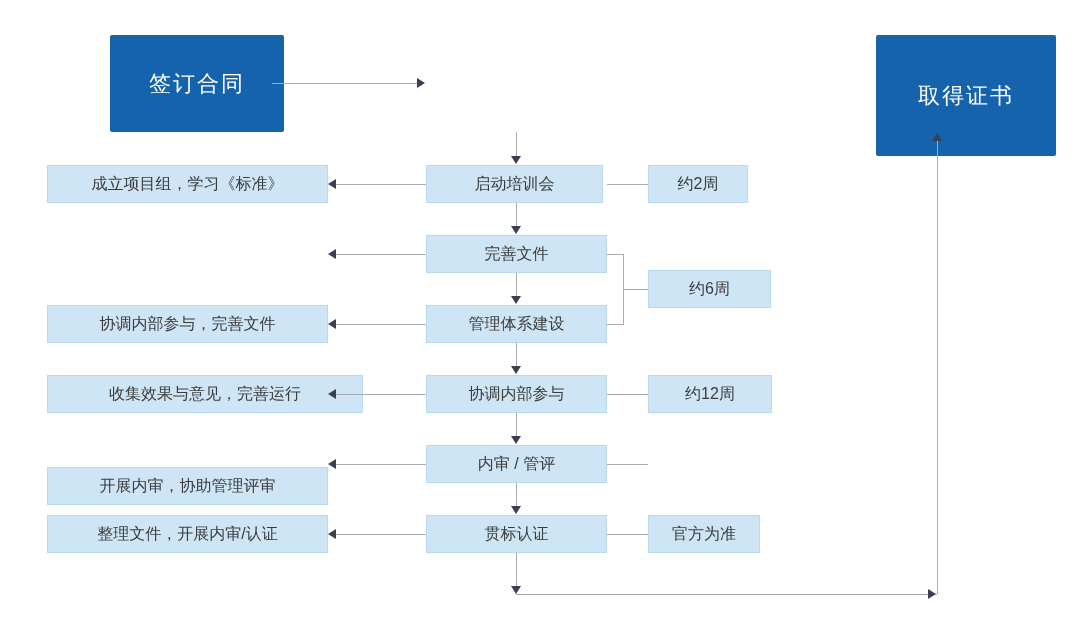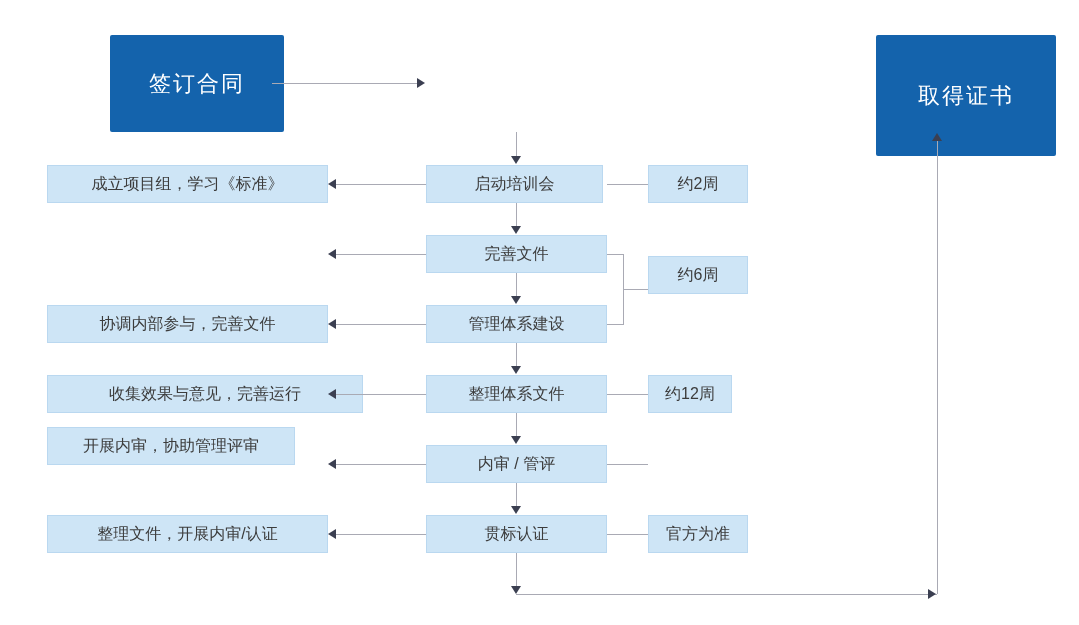--- a/index.html
+++ b/index.html
@@ -83,58 +83,58 @@
 
   <div class="hline" style="left:272px;top:83px;width:145px"></div>
   <div class="arr arr-right" style="left:417px;top:78px"></div>
 
   <div class="vline" style="left:516px;top:132px;height:26px"></div>
   <div class="arr arr-down" style="left:511px;top:156px"></div>
 
   <div class="light-node" style="left:426px;top:165px;width:177px">启动培训会</div>
   <div class="light-node" style="left:426px;top:235px;width:181px">完善文件</div>
   <div class="light-node" style="left:426px;top:305px;width:181px">管理体系建设</div>
-  <div class="light-node" style="left:426px;top:375px;width:181px">整理体系文件</div>
+  <div class="light-node" style="left:426px;top:375px;width:181px">协调内部参与</div>
   <div class="light-node" style="left:426px;top:445px;width:181px">内审 / 管评</div>
   <div class="light-node" style="left:426px;top:515px;width:181px">贯标认证</div>
 
   <div class="vline" style="left:516px;top:203px;height:24px"></div>
   <div class="arr arr-down" style="left:511px;top:226px"></div>
   <div class="vline" style="left:516px;top:273px;height:24px"></div>
   <div class="arr arr-down" style="left:511px;top:296px"></div>
   <div class="vline" style="left:516px;top:343px;height:24px"></div>
   <div class="arr arr-down" style="left:511px;top:366px"></div>
   <div class="vline" style="left:516px;top:413px;height:24px"></div>
   <div class="arr arr-down" style="left:511px;top:436px"></div>
   <div class="vline" style="left:516px;top:483px;height:24px"></div>
   <div class="arr arr-down" style="left:511px;top:506px"></div>
 
   <div class="light-node" style="left:47px;top:165px;width:281px">成立项目组，学习《标准》</div>
   <div class="light-node" style="left:47px;top:305px;width:281px">协调内部参与，完善文件</div>
   <div class="light-node" style="left:47px;top:375px;width:316px">收集效果与意见，完善运行</div>
-  <div class="light-node" style="left:47px;top:427px;width:248px">开展内审，协助管理评审</div>
+  <div class="light-node" style="left:47px;top:467px;width:281px">开展内审，协助管理评审</div>
   <div class="light-node" style="left:47px;top:515px;width:281px">整理文件，开展内审/认证</div>
 
   <div class="hline" style="left:336px;top:184px;width:90px"></div>
   <div class="arr arr-left" style="left:328px;top:179px"></div>
   <div class="hline" style="left:336px;top:254px;width:90px"></div>
   <div class="arr arr-left" style="left:328px;top:249px"></div>
   <div class="hline" style="left:336px;top:324px;width:90px"></div>
   <div class="arr arr-left" style="left:328px;top:319px"></div>
   <div class="hline" style="left:336px;top:394px;width:90px"></div>
   <div class="arr arr-left" style="left:328px;top:389px"></div>
   <div class="hline" style="left:336px;top:464px;width:90px"></div>
   <div class="arr arr-left" style="left:328px;top:459px"></div>
   <div class="hline" style="left:336px;top:534px;width:90px"></div>
   <div class="arr arr-left" style="left:328px;top:529px"></div>
 
   <div class="light-node" style="left:648px;top:165px;width:100px">约2周</div>
-  <div class="light-node" style="left:648px;top:256px;width:100px">约6周</div>
-  <div class="light-node" style="left:648px;top:375px;width:84px">约12周</div>
-  <div class="light-node" style="left:648px;top:515px;width:100px">官方为准</div>
+  <div class="light-node" style="left:648px;top:270px;width:123px">约6周</div>
+  <div class="light-node" style="left:648px;top:375px;width:124px">约12周</div>
+  <div class="light-node" style="left:648px;top:515px;width:112px">官方为准</div>
 
   <div class="hline" style="left:607px;top:184px;width:41px"></div>
 
   <div class="hline" style="left:607px;top:254px;width:16px"></div>
   <div class="hline" style="left:607px;top:324px;width:16px"></div>
   <div class="vline" style="left:623px;top:254px;height:71px"></div>
   <div class="hline" style="left:623px;top:289px;width:25px"></div>
   <div class="hline" style="left:607px;top:394px;width:41px"></div>
   <div class="hline" style="left:607px;top:464px;width:41px"></div>
   <div class="hline" style="left:607px;top:534px;width:41px"></div>

